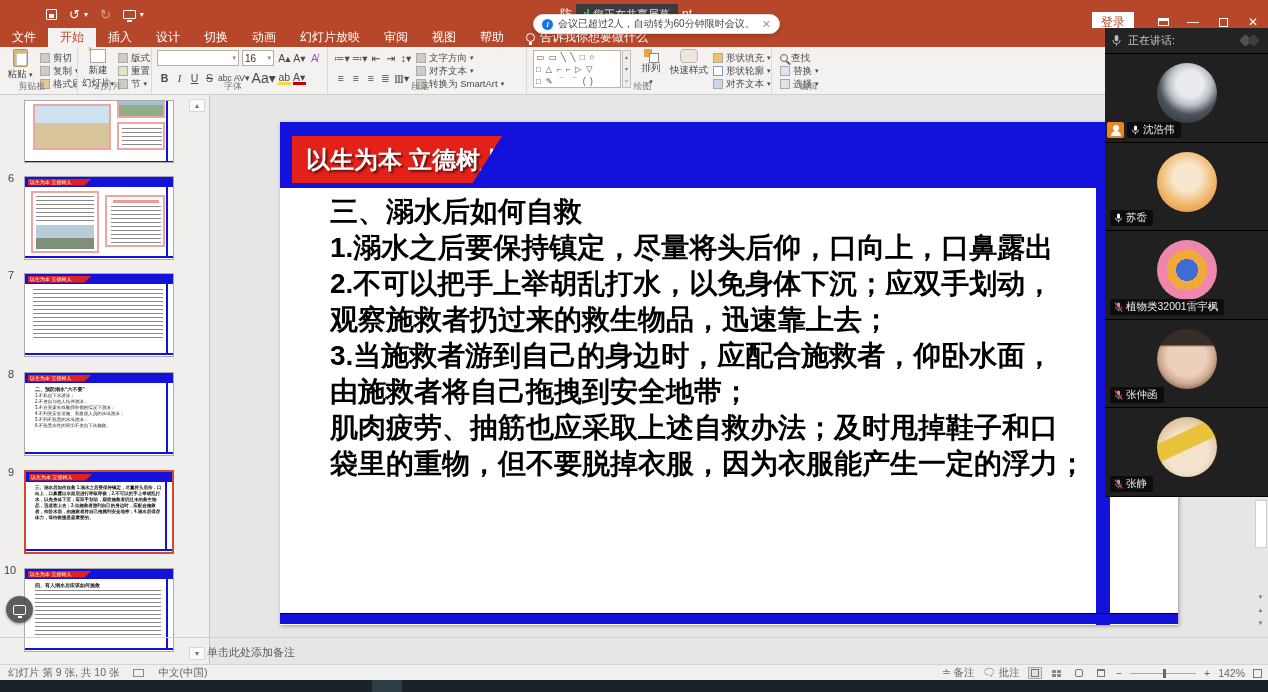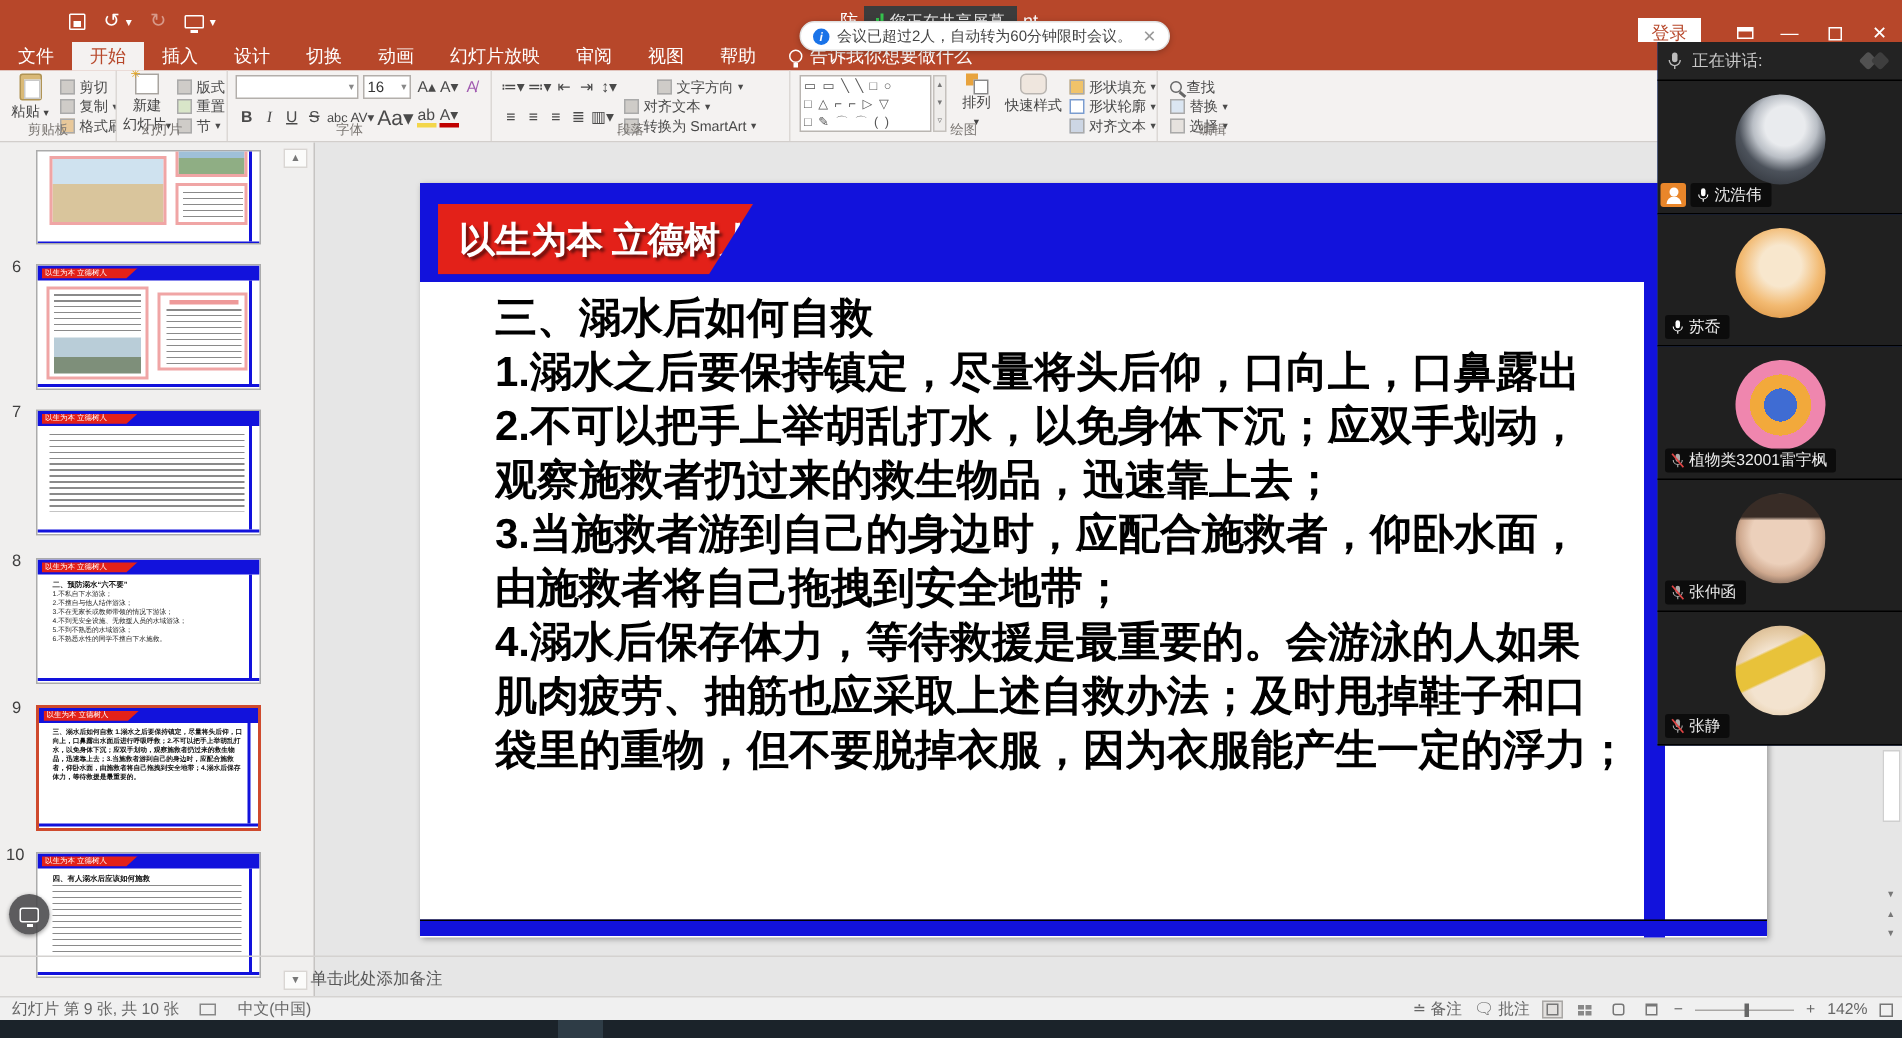--- a/index.html
+++ b/index.html
@@ -106,21 +106,21 @@
   .vb-g { width:8px; height:8px; border:1px solid #777; }
   .vb-g2 { width:9px; height:7px; display:grid; grid-template-columns:1fr 1fr; gap:1px; }
   .vb-g2 i { background:#888; }
   .zoom-track { position:relative; width:66px; height:1px; background:#a9a7a5; }
   .zoom-thumb { position:absolute; left:33px; top:-4px; width:3px; height:9px; background:#666; }
   .fit-ic { width:9px; height:9px; border:1px solid #777; }
   .taskbar { position:absolute; left:0; top:680px; width:1268px; height:12px; background:#1b232a; }
   .taskbar .seg { position:absolute; left:372px; top:0; width:30px; height:12px; background:#2e3c46; }
 
   
-  .meet { position:absolute; left:1105px; top:28px; width:163px; height:469px; background:#1d4ed8; z-index:50; display:flex; flex-direction:column; }
+  .meet { position:absolute; left:1105px; top:28px; width:163px; height:469px; background:#b91c1c; z-index:50; display:flex; flex-direction:column; }
   .meet-head { height:26px; background:#232323; display:flex; align-items:center; padding:0 6px; gap:6px; color:#c9c9c9; font-size:11px; border-bottom:1px solid #000; }
   .meet-logo { margin-left:auto; position:relative; width:24px; height:14px; opacity:.55; }
   .meet-logo i { position:absolute; width:9px; height:9px; background:#777; transform:rotate(45deg); border-radius:2px; top:2px; }
   .meet-logo i:first-child { left:3px; } .meet-logo i:last-child { left:11px; background:#555; }
   .tile { position:relative; flex:1; background:#202020; border-bottom:1px solid #000; }
   .avatar { position:absolute; left:50%; top:9px; transform:translateX(-50%); width:60px; height:60px; border-radius:50%; }
   .av1 { background:radial-gradient(circle at 55% 35%, #e9ebee 0 26%, #b9bec5 42%, #4c525b 60%, #23262c 100%); }
   .av2 { background:radial-gradient(circle at 50% 42%, #f8e7cd 0 30%, #f2ba72 58%, #e09a4a 82%, #cf7f35 100%); }
   .av3 { background:radial-gradient(circle at 50% 50%, #3f6cd3 0 26%, #f2a93b 26% 48%, #ef86ae 48% 72%, #d4497e 72% 100%); }
   .av4 { background:linear-gradient(180deg, #382c26 0 26%, rgba(0,0,0,0) 30%), radial-gradient(circle at 50% 46%, #ecd0bb 0 44%, #cfa98f 62%, #6b564a 82%, #332821 100%); }
@@ -278,21 +278,21 @@
         <span class="fbtn">⇥</span>
         <span class="fbtn">↕▾</span>
       </div>
       <div class="frow" style="left:6px;top:24px;">
         <span class="fbtn">≡</span>
         <span class="fbtn">≡</span>
         <span class="fbtn">≡</span>
         <span class="fbtn">≣</span>
         <span class="fbtn">▥▾</span>
       </div>
-      <div class="smallrow" style="left:88px;top:4px;margin-left:22px;">
+      <div class="smallrow" style="left:88px;top:4px;">
           <span class="gicon"></span>
           <span>文字方向</span>
           <span style="font-size:7px;">▾</span>
         </div>
       <div class="smallrow" style="left:88px;top:17px;">
           <span class="gicon"></span>
           <span>对齐文本</span>
           <span style="font-size:7px;">▾</span>
         </div>
       <div class="smallrow" style="left:88px;top:30px;">
@@ -358,21 +358,20 @@
       <div class="banner">
           <span>以生为本 立德树人</span>
         </div>
       <div class="slide-text">
         <div>三、溺水后如何自救</div>
         <div>1.溺水之后要保持镇定，尽量将头后仰，口向上，口鼻露出</div>
         <div>2.不可以把手上举胡乱打水，以免身体下沉；应双手划动，</div>
         <div>观察施救者扔过来的救生物品，迅速靠上去；</div>
         <div>3.当施救者游到自己的身边时，应配合施救者，仰卧水面，</div>
         <div>由施救者将自己拖拽到安全地带；</div>
-        <div>4.溺水后保存体力，等待救援是最重要的。会游泳的人如果</div>
         <div>肌肉疲劳、抽筋也应采取上述自救办法；及时甩掉鞋子和口</div>
         <div>袋里的重物，但不要脱掉衣服，因为衣服能产生一定的浮力；</div>
       </div>
       <div class="slide-foot"></div>
     </div>
     <div class="vscroll-thumb"></div>
     <div class="vs-btn" style="top:497px;">▼</div>
     <div class="vs-btn" style="top:510px;">▲<br></div>
     <div class="vs-btn" style="top:523px;">▼<br></div>
   </div>

